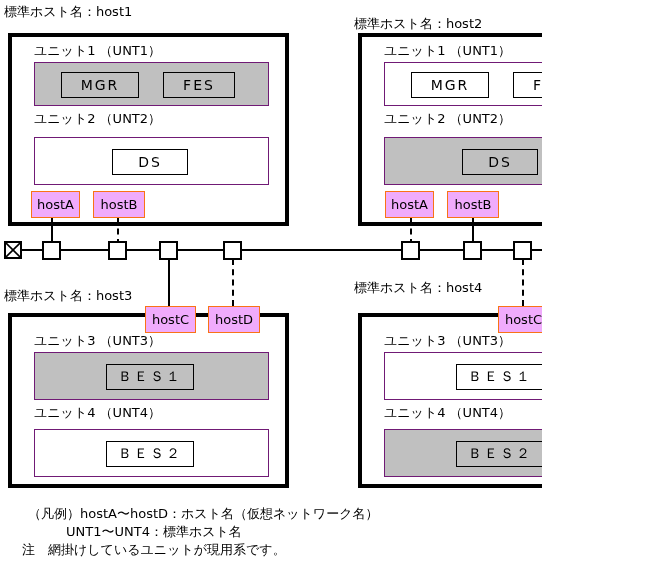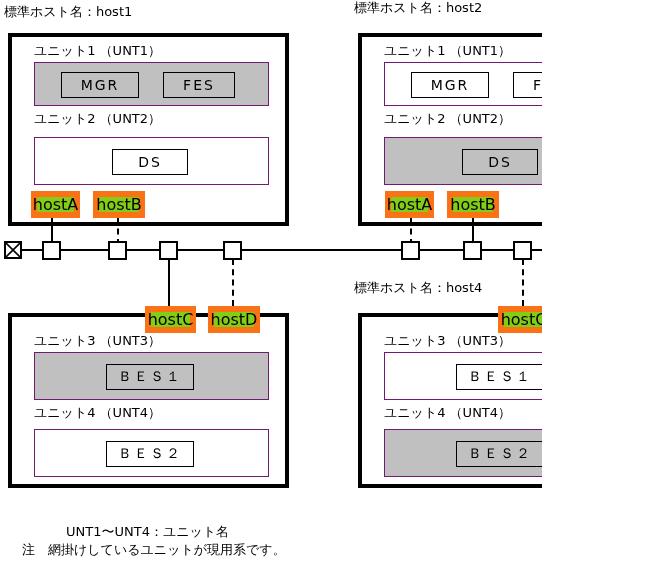--- a/index.html
+++ b/index.html
@@ -58,26 +58,26 @@
     display: flex;
     align-items: center;
     justify-content: center;
     font-size: 14px;
     letter-spacing: 2px;
     white-space: nowrap;
   }
 
   
   .hosttag {
-    border: 6px solid #f97316;
-    background: #84cc16;
+    border: 1px solid #f97316;
+    background: #f0abfc;
     display: flex;
     align-items: center;
     justify-content: center;
-    font-size: 16px;
+    font-size: 13px;
     white-space: nowrap;
     z-index: 6;
   }
 
   
   .bus-line {
     background: #000;
     height: 2px;
   }
   .bus-node {
@@ -131,21 +131,21 @@
       <div class="abs proc-box" style="left:77px; top:11px; width:76px; height:26px;">DS</div>
     </div>
   </div>
 
   <div class="abs hosttag" style="left:31px; top:191px; width:49px; height:27px;">hostA</div>
   <div class="abs hosttag" style="left:93px; top:191px; width:52px; height:27px;">hostB</div>
 
   <div class="abs lead-solid" style="left:51px; top:218px; height:27px;"></div>
   <div class="abs lead-dashed" style="left:117px; top:218px; height:27px;"></div>
 
-  <div class="abs host-caption" style="left:354px; top:0;">標準ホスト名：host2</div>
+  <div class="abs host-caption" style="left:354px; top:16px;">標準ホスト名：host2</div>
 
   <div class="abs host-panel" style="left:358px; top:25px; width:281px; height:193px;">
 
     <div class="abs unit-label" style="left:22px; top:6px;">ユニット1 （UNT1）</div>
 
     <div class="abs unit-box" style="left:22px; top:25px; width:235px; height:44px;">
       <div class="abs proc-box" style="left:26px; top:9px; width:78px; height:26px;">MGR</div>
       <div class="abs proc-box" style="left:128px; top:9px; width:72px; height:26px;">FES</div>
     </div>
 
@@ -185,20 +185,21 @@
   <div class="abs bus-node" style="left:401px; top:241px; width:19px; height:19px;"></div>
   <div class="abs bus-node" style="left:463px; top:241px; width:19px; height:19px;"></div>
   <div class="abs bus-node" style="left:513px; top:241px; width:19px; height:19px;"></div>
   <div class="abs bus-node" style="left:579px; top:241px; width:19px; height:19px;"></div>
 
   <div class="abs lead-solid" style="left:168px; top:259px; height:47px;"></div>
   <div class="abs lead-dashed" style="left:232px; top:259px; height:47px;"></div>
   <div class="abs lead-dashed" style="left:522px; top:259px; height:47px;"></div>
   <div class="abs lead-solid" style="left:588px; top:259px; height:47px;"></div>
 
+  <div class="abs host-caption" style="left:4px; top:288px;">標準ホスト名：host3</div>
 
   <div class="abs host-panel" style="left:8px; top:305px; width:281px; height:175px;">
 
     <div class="abs unit-label" style="left:22px; top:16px;">ユニット3 （UNT3）</div>
 
     <div class="abs unit-box active" style="left:22px; top:35px; width:235px; height:48px;">
       <div class="abs proc-box" style="left:71px; top:11px; width:88px; height:26px;">ＢＥＳ１</div>
     </div>
 
     <div class="abs unit-label" style="left:22px; top:88px;">ユニット4 （UNT4）</div>
@@ -224,16 +225,17 @@
     <div class="abs unit-label" style="left:22px; top:88px;">ユニット4 （UNT4）</div>
 
     <div class="abs unit-box active" style="left:22px; top:112px; width:235px; height:48px;">
       <div class="abs proc-box" style="left:71px; top:11px; width:88px; height:26px;">ＢＥＳ２</div>
     </div>
   </div>
 
   <div class="abs hosttag" style="left:498px; top:306px; width:51px; height:27px;">hostC</div>
   <div class="abs hosttag" style="left:561px; top:306px; width:52px; height:27px;">hostD</div>
 
-  <div class="abs legend-line" style="left:66px; top:524px;">UNT1〜UNT4：ユニット名</div>
+  <div class="abs legend-line" style="left:28px; top:506px;">（凡例）hostA〜hostD：ホスト名（仮想ネットワーク名）</div>
+  <div class="abs legend-line" style="left:66px; top:524px;">UNT1〜UNT4：標準ホスト名</div>
   <div class="abs legend-line" style="left:22px; top:542px;">注　網掛けしているユニットが現用系です。</div>
 
 </div>
 
 </body></html>

